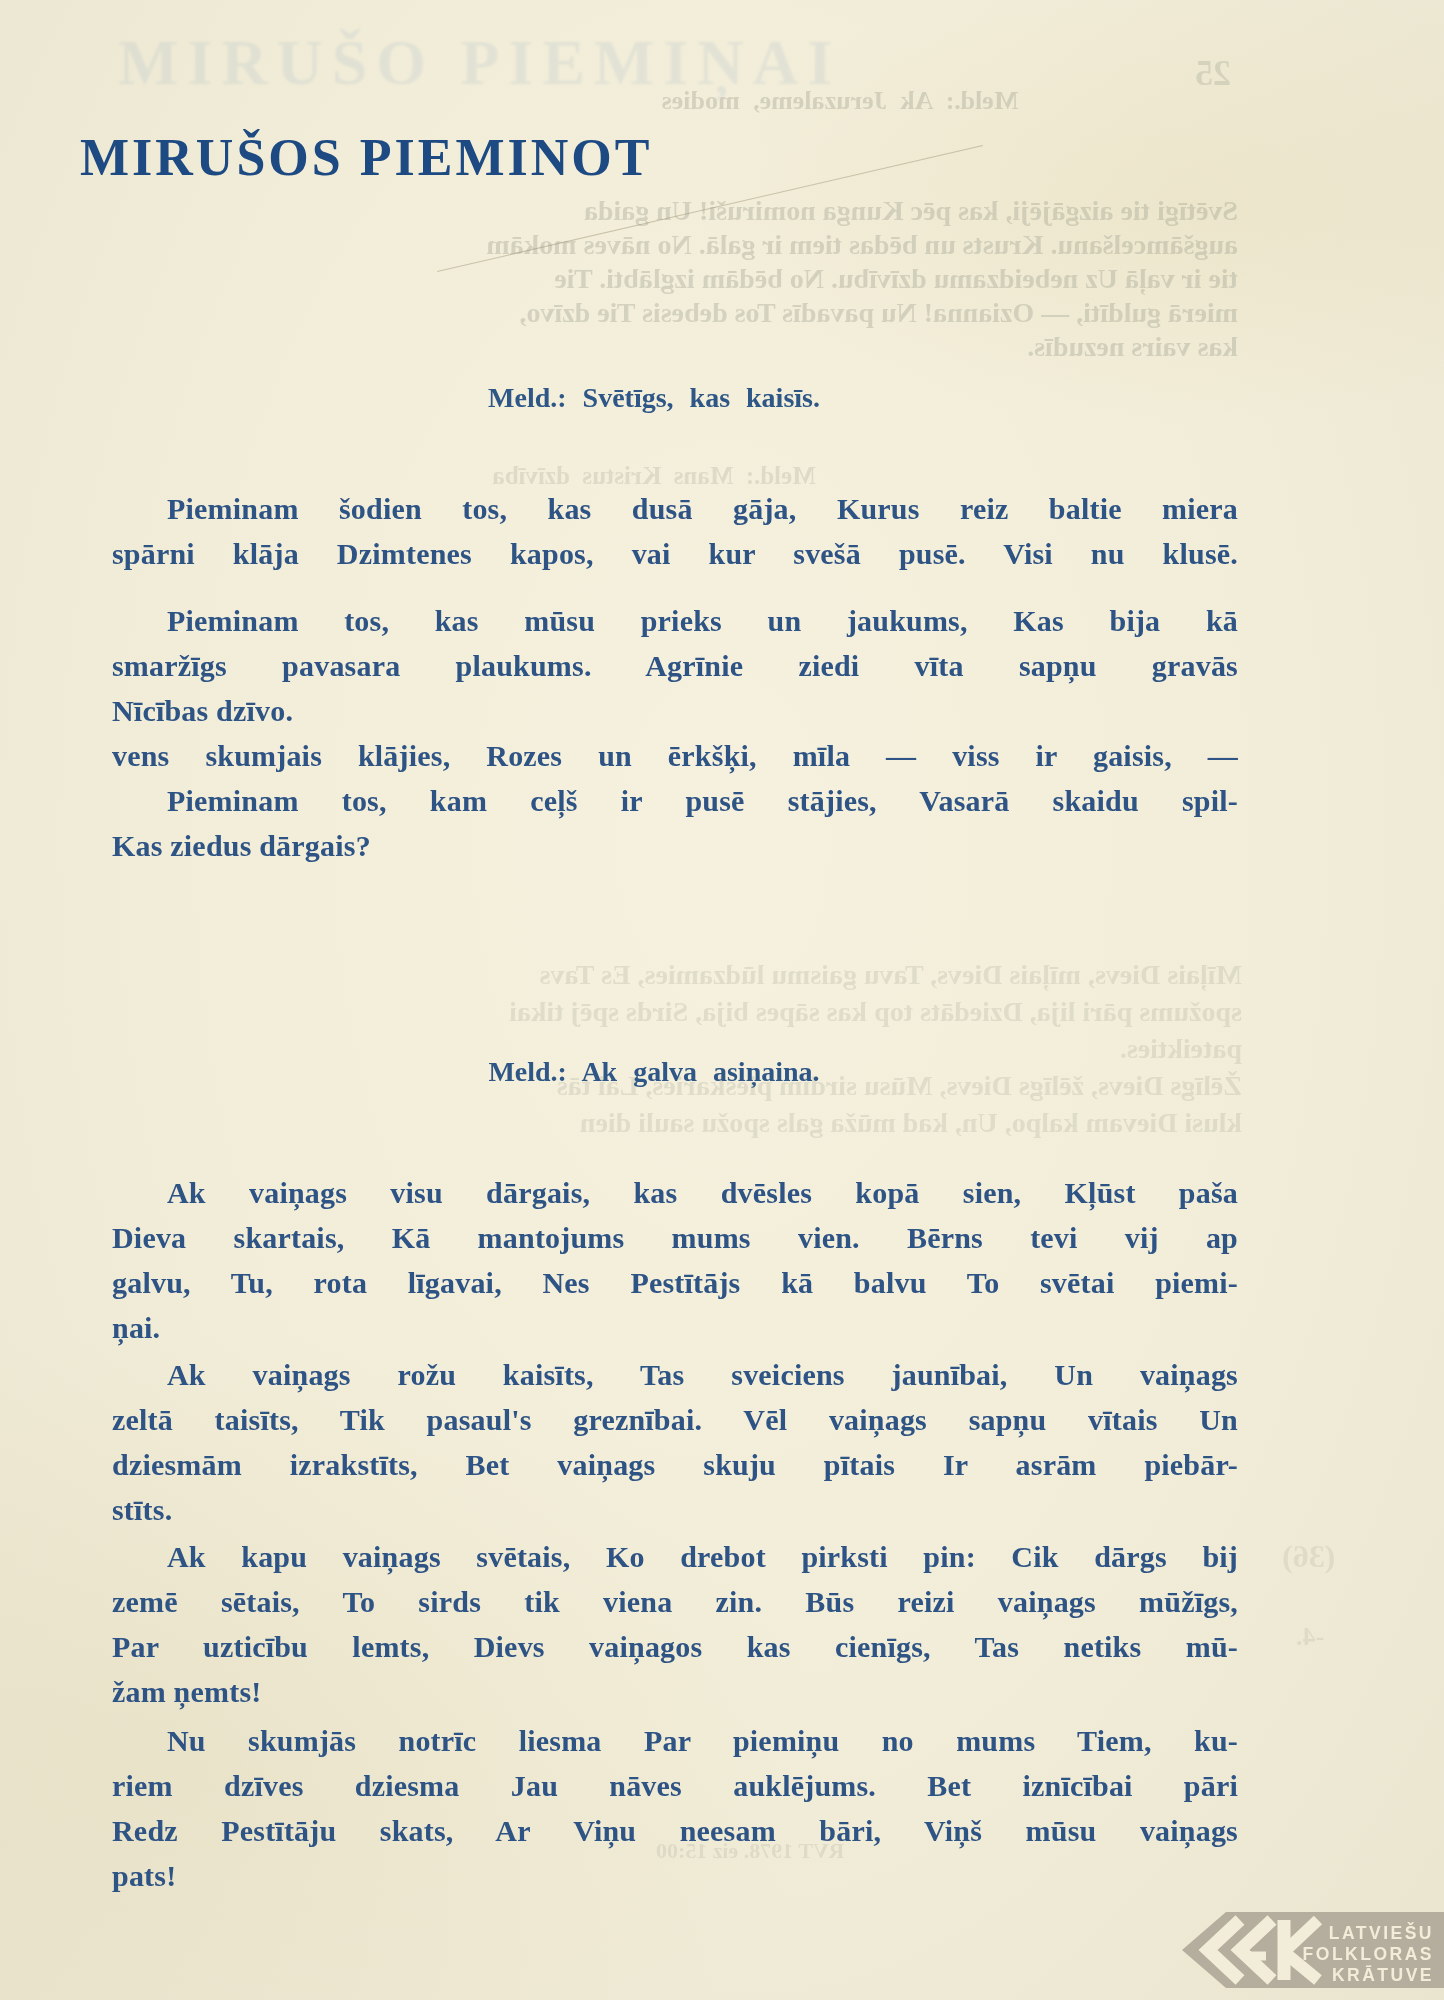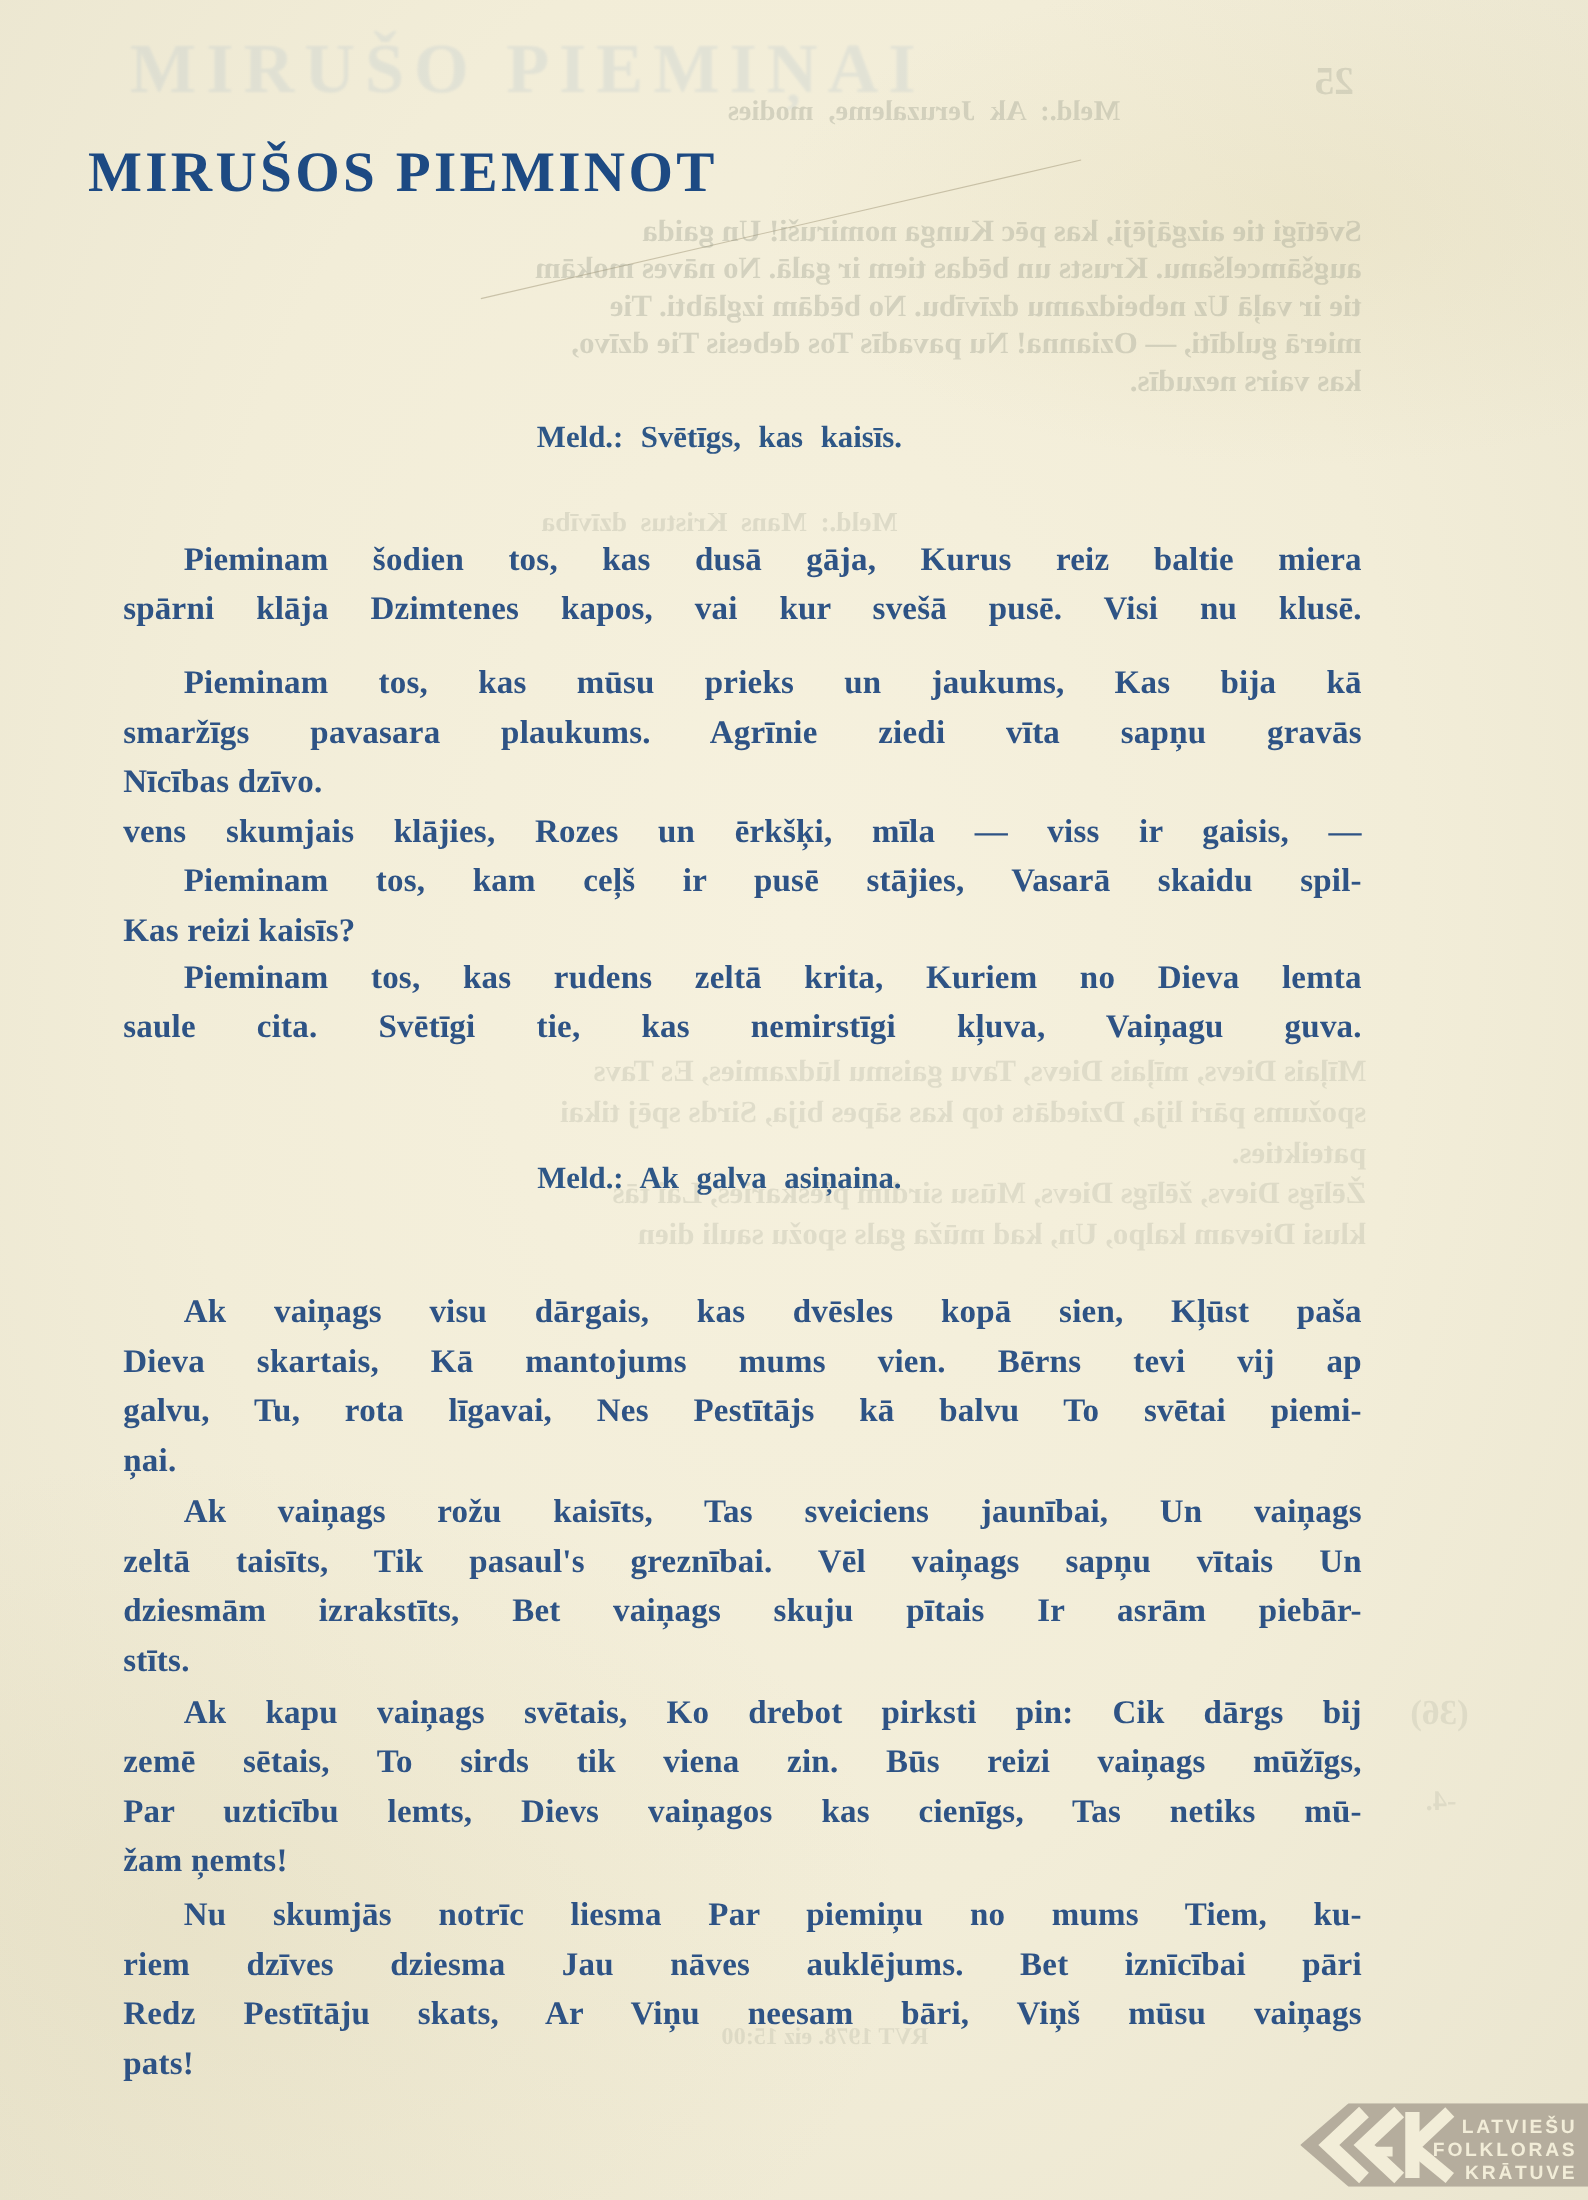--- a/index.html
+++ b/index.html
@@ -131,25 +131,21 @@
       <div class="line j">spārni klāja Dzimtenes kapos, vai kur svešā pusē. Visi nu klusē.</div>
     </div>
   <div class="abs stanza" id="st2">
       <div class="line j ind">Pieminam tos, kas mūsu prieks un jaukums, Kas bija kā</div>
       <div class="line j">smaržīgs pavasara plaukums. Agrīnie ziedi vīta sapņu gravās</div>
       <div class="line">Nīcības dzīvo.</div>
     </div>
   <div class="abs stanza" id="st3">
       <div class="line j">vens skumjais klājies, Rozes un ērkšķi, mīla — viss ir gaisis, —</div>
       <div class="line j ind">Pieminam tos, kam ceļš ir pusē stājies, Vasarā skaidu spil-</div>
-      <div class="line">Kas reizi kaisīs?</div>
-    </div>
-  <div class="abs stanza" id="st4">
-      <div class="line j ind">Pieminam tos, kas rudens zeltā krita, Kuriem no Dieva lemta</div>
-      <div class="line j">saule cita. Svētīgi tie, kas nemirstīgi kļuva, Vaiņagu guva.</div>
+      <div class="line">Kas ziedus dārgais?</div>
     </div>
 
   <div class="abs meld" id="meld2">Meld.: Ak galva asiņaina.</div>
 
   <div class="abs stanza" id="st5">
       <div class="line j ind">Ak vaiņags visu dārgais, kas dvēsles kopā sien, Kļūst paša</div>
       <div class="line j">Dieva skartais, Kā mantojums mums vien. Bērns tevi vij ap</div>
       <div class="line j">galvu, Tu, rota līgavai, Nes Pestītājs kā balvu To svētai piemi-</div>
       <div class="line">ņai.</div>
     </div>

